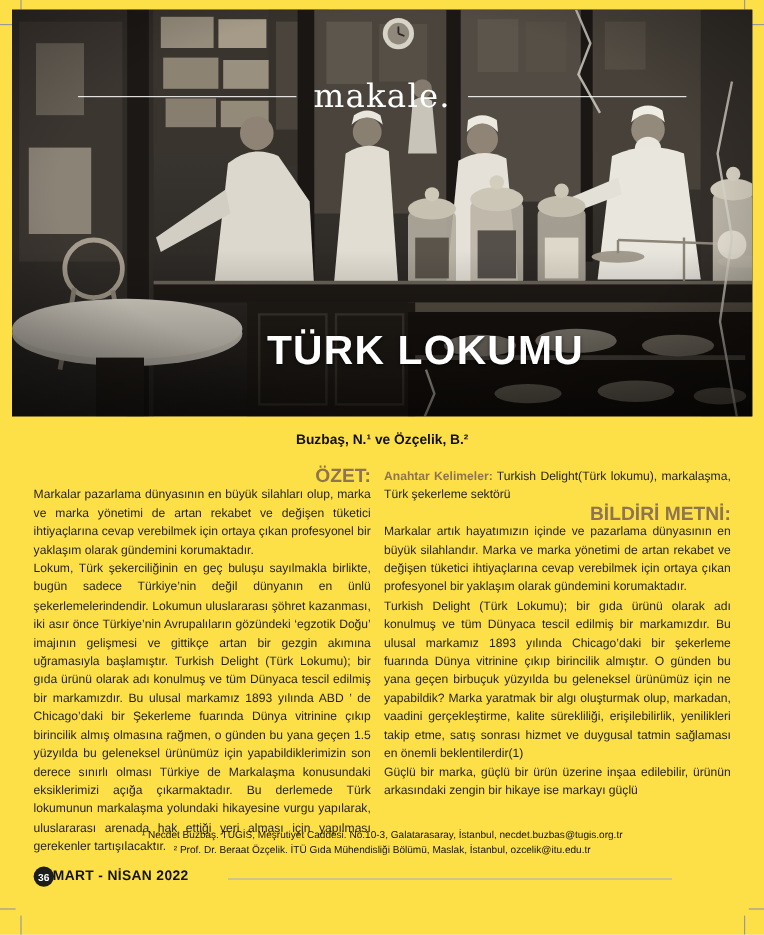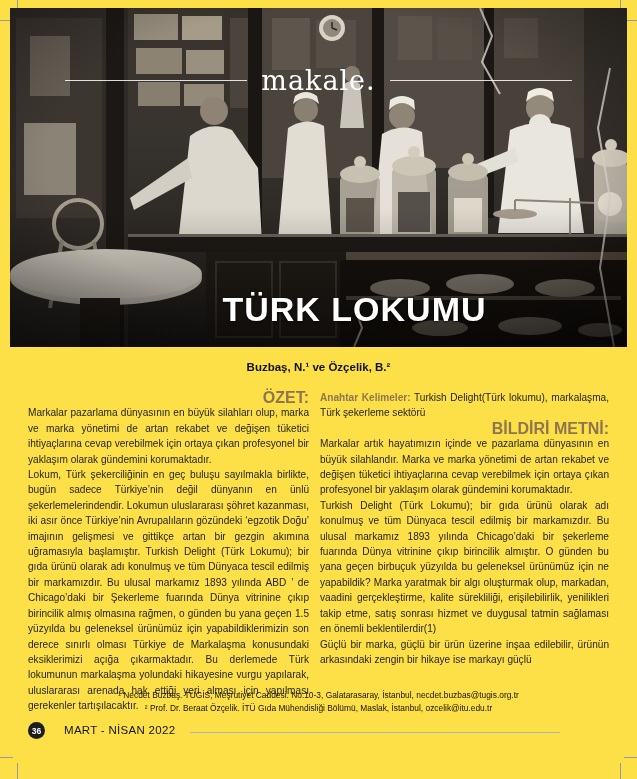--- a/index.html
+++ b/index.html
@@ -9,39 +9,39 @@
   .crop{position:absolute;background:#9a9a9a;}
   
   .photo{position:absolute;left:10px;top:8px;width:617px;height:339px;overflow:hidden;background:#2c2926;}
   .photo svg{display:block;}
   .makale-row{position:absolute;left:55px;right:55px;top:55px;height:34px;display:flex;align-items:center;gap:14px;}
   .makale-row .rule{flex:1;height:1px;background:rgba(255,255,255,.85);}
   .makale-word{font-family:"DejaVu Serif",serif;font-size:27px;color:#ffffff;letter-spacing:1px;line-height:1;}
   .title-block{position:absolute;left:0;right:0;top:264px;text-align:center;padding-left:72px;color:#ffffff;
                font-weight:bold;text-shadow:0 1px 3px rgba(0,0,0,.6);line-height:1;}
   .title-line1{font-size:21px;letter-spacing:.5px;}
-  .title-line2{font-size:34px;letter-spacing:1px;margin-top:20px;}
+  .title-line2{font-size:34px;letter-spacing:1px;margin-top:3px;}
   
   .byline{position:absolute;left:0;right:0;top:361px;text-align:center;font-weight:bold;font-size:11.5px;color:#111;}
   
   .col{position:absolute;top:390px;font-size:10.1px;line-height:15.4px;text-align:justify;color:#262421;}
   .col-left{left:28px;width:281px;}
   .col-right{left:320px;width:289px;}
   .col p{margin:0;}
   .accent-head{color:#8e7550;font-weight:bold;font-size:16px;margin:0 0 2px 0;text-align:right;}
   .accent-inline{color:#8e7550;font-weight:bold;}
   .head-gap{margin-top:14px;}
   
   .footnotes{position:absolute;left:30px;right:30px;top:689px;font-size:8.4px;line-height:13px;color:#14120f;}
   .footnotes p{margin:0;text-align:center;}
   
   .footer{position:absolute;left:28px;right:0;top:720px;height:22px;}
   .page-badge{position:absolute;left:0;top:2px;width:17px;height:17px;border-radius:50%;background:#1d1d1b;
               color:#fff;font-weight:bold;font-size:8.5px;display:flex;align-items:center;justify-content:center;}
-  .issue{position:absolute;left:36px;top:4px;font-weight:normal;font-size:11.5px;letter-spacing:.3px;color:#141414;text-align:center;}
+  .issue{position:absolute;left:16px;top:4px;font-weight:bold;font-size:11.5px;letter-spacing:.3px;color:#141414;text-align:center;}
   .footer-rule{position:absolute;left:162px;right:77px;top:12px;height:1px;background:#b4b4b4;}
 </style>
 </head>
 <body>
 
 <div class="page">
 
   <div class="crop" style="left:17px;top:0;width:1px;height:8px;"></div>
   <div class="crop" style="left:0;top:20px;width:13px;height:1px;"></div>
   <div class="crop" style="left:620px;top:0;width:1px;height:8px;"></div>

